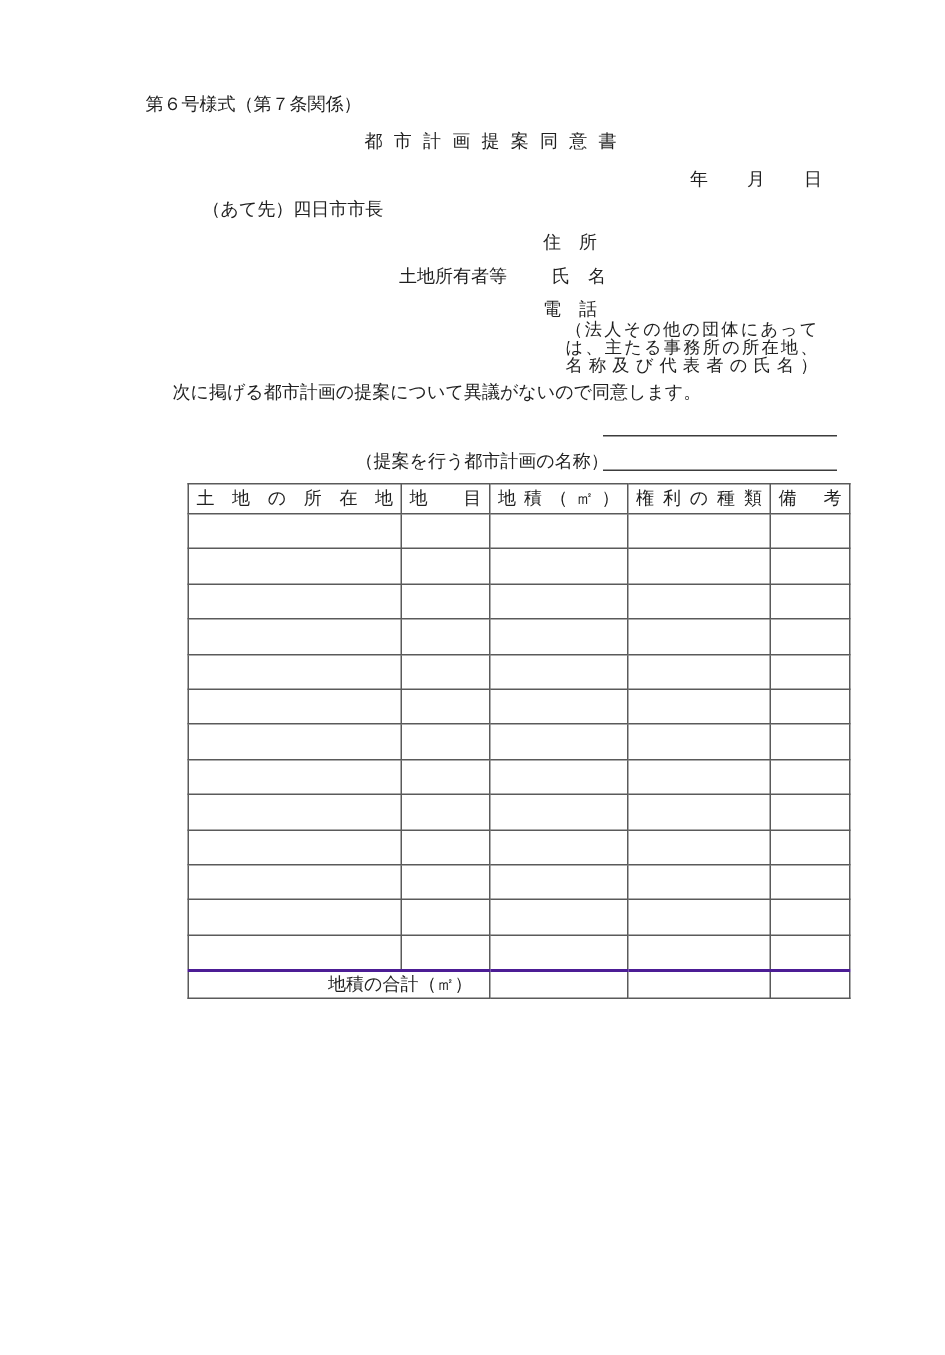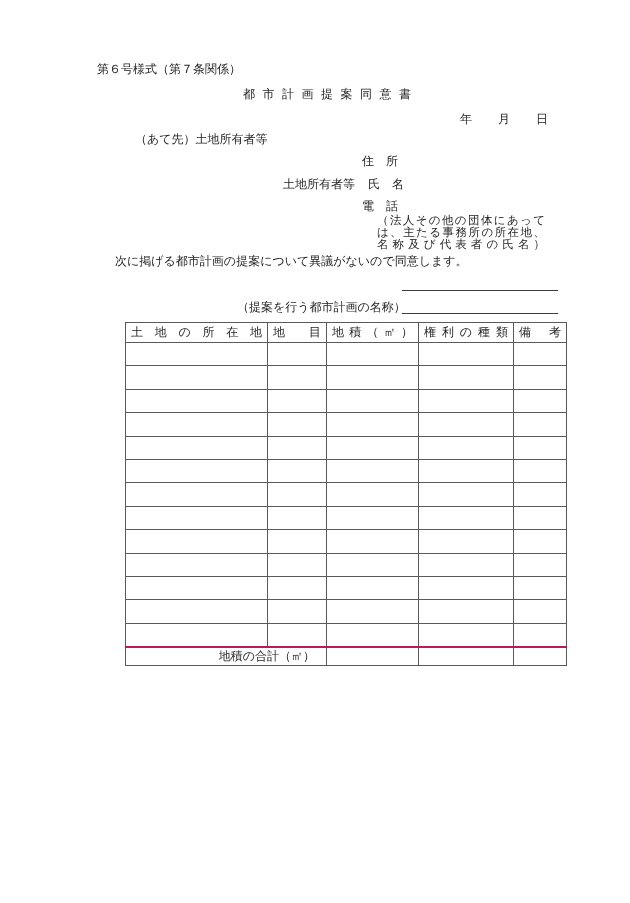--- a/index.html
+++ b/index.html
@@ -13,21 +13,21 @@
     font-family: "Liberation Serif", "DejaVu Serif", serif;
     font-size: 12px;
     overflow: hidden;
   }
   .abs { position: absolute; white-space: nowrap; }
 
   .form-number   { left: 97px;  top: 61px; }
   .doc-title     { left: 243px; top: 86px; font-size: 12px; letter-spacing: 7.5px; }
   .date-line     { left: 460px; top: 111px; display: flex; gap: 26px; }
   .addressee     { left: 135px; top: 131px; }
-  .party-label   { left: 283px; top: 176px; }
+  .party-label   { left: 266px; top: 176px; }
   .address-label { left: 362px; top: 153px; }
   .name-label    { left: 368px; top: 176px; }
   .phone-label   { left: 362px; top: 198px; }
 
   .corp-note {
     left: 377px; top: 215px; width: 168px;
     font-size: 11.5px; line-height: 11.8px;
   }
   .jp-justify { text-align: justify; text-align-last: justify; }
 
@@ -54,39 +54,39 @@
     vertical-align: middle;
     overflow: hidden;
   }
   .land-table col.c1 { width: 142px; }
   .land-table col.c2 { width: 59px; }
   .land-table col.c3 { width: 92px; }
   .land-table col.c4 { width: 95px; }
   .land-table col.c5 { width: 53px; }
   .land-table thead th { height: 19px; padding: 0 5px; }
   .land-table tbody td { height: 22.4px; }
-  .land-table tfoot td { height: 17px; border-top: 2px solid #be185d; }
+  .land-table tfoot td { height: 17px; border-top: 2px solid #4c1d95; }
   .total-label-cell { text-align: right; padding-right: 11px !important; }
 </style>
 </head>
 <body>
 
 <div class="page">
 
   <div class="abs form-number">第６号様式（第７条関係）</div>
 
   <div class="abs doc-title">都市計画提案同意書</div>
 
   <div class="abs date-line">
     <span>年</span>
     <span>月</span>
     <span>日</span>
   </div>
 
-  <div class="abs addressee">（あて先）土地所有者等</div>
+  <div class="abs addressee">（あて先）四日市市長</div>
 
   <div class="abs party-label">土地所有者等</div>
 
   <div class="abs address-label">住　所</div>
   <div class="abs name-label">氏　名</div>
   <div class="abs phone-label">電　話</div>
 
   <div class="abs consent">次に掲げる都市計画の提案について異議がないので同意します。</div>
 
   <div class="abs corp-note">

